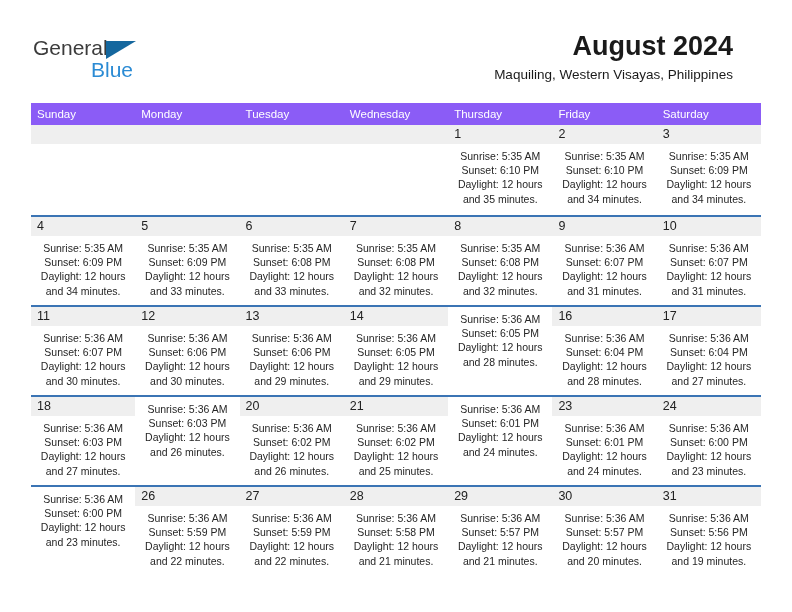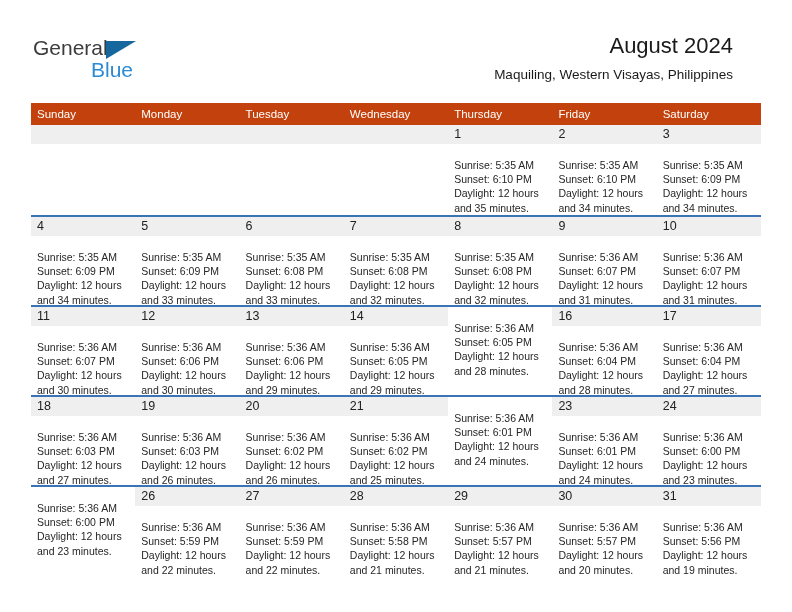--- a/index.html
+++ b/index.html
@@ -65,45 +65,45 @@
     white-space: nowrap;
   }
 
   .title-wrap {
     position: absolute;
     right: 39px;
     top: 30px;
     text-align: right;
   }
   .cal-title {
-    font-size: 22px;
+    font-size: 27px;
     line-height: 32px;
     color: #1A1A1A;
-    font-weight: normal;
+    font-weight: bold;
     white-space: nowrap;
   }
   .cal-subtitle {
     margin-top: 4px;
     font-size: 13.5px;
     line-height: 17px;
     color: #1A1A1A;
     white-space: nowrap;
   }
 
   
   .calendar {
     position: absolute;
     left: 31px;
     top: 103px;
     width: 730px;
   }
 
   .weekday-row {
     display: flex;
-    background: #c2410c;
+    background: #8b5cf6;
     height: 22px;
   }
   .weekday-cell {
     flex: 1 1 0;
     color: #FFFFFF;
     font-size: 11.5px;
     line-height: 22px;
     padding-left: 6px;
     box-sizing: border-box;
     white-space: nowrap;
@@ -137,21 +137,22 @@
     line-height: 19px;
     color: #222222;
     padding-left: 6px;
     display: block;
   }
   .day-cell.empty .day-number-band {
     background: #EFEFEF;
   }
 
   .day-body {
-    padding: 14px 6px 0 6px;
+    padding: 5px 6px 0 6px;
+    text-align: center;
   }
   .day-line {
     font-size: 10.5px;
     line-height: 14.2px;
     color: #262626;
     white-space: nowrap;
   }
 </style>
 </head>
 <body>
@@ -428,23 +429,20 @@
             <span class="day-number">18</span>
           </div>
         <div class="day-body">
           <div class="day-line">Sunrise: 5:36 AM</div>
           <div class="day-line">Sunset: 6:03 PM</div>
           <div class="day-line">Daylight: 12 hours</div>
           <div class="day-line">and 27 minutes.</div>
         </div>
       </div>
       <div class="day-cell">
-        <div class="day-number-band">
-            <span class="day-number">19</span>
-          </div>
         <div class="day-body">
           <div class="day-line">Sunrise: 5:36 AM</div>
           <div class="day-line">Sunset: 6:03 PM</div>
           <div class="day-line">Daylight: 12 hours</div>
           <div class="day-line">and 26 minutes.</div>
         </div>
       </div>
       <div class="day-cell">
         <div class="day-number-band">
             <span class="day-number">20</span>

